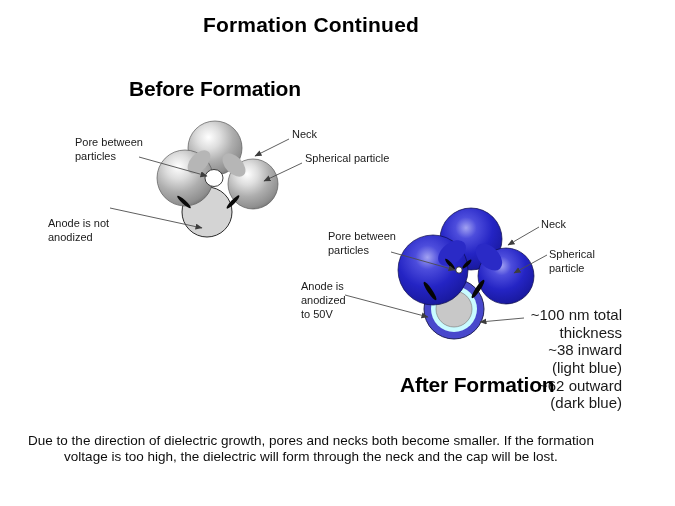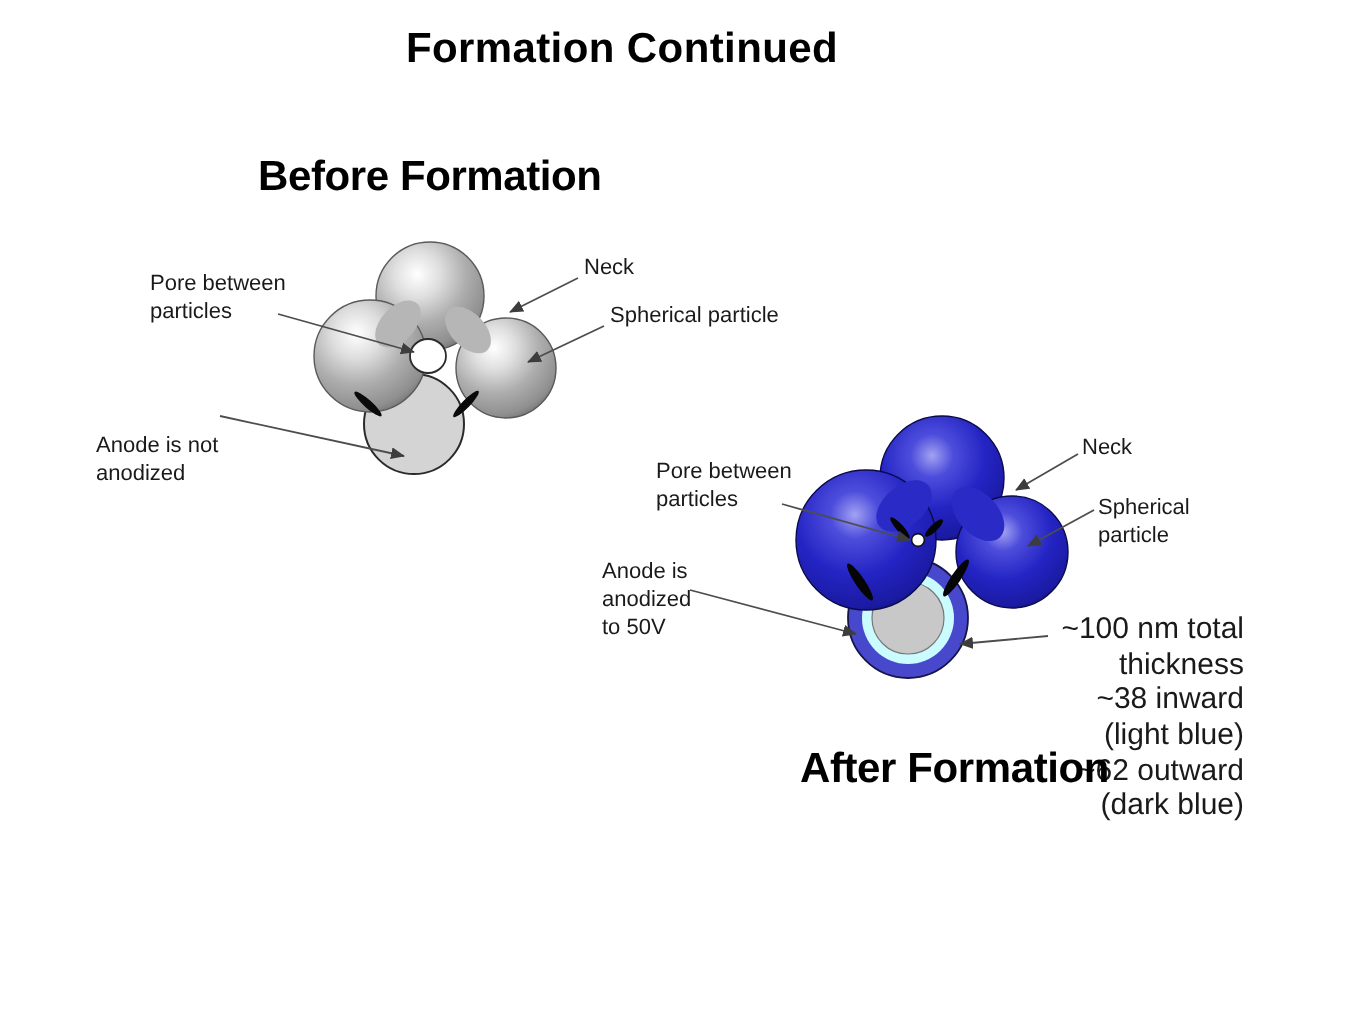--- a/index.html
+++ b/index.html
@@ -99,14 +99,18 @@
 anodized
 to 50V</div>
   <div class="abs label" style="left:541px; top:217px;">Neck</div>
   <div class="abs label" style="left:549px; top:247px;">Spherical particle</div>
   <div class="abs label-sm" style="left:527px; top:306px;">~100 nm total thickness
 ~38 inward (light blue)
 ~62 outward (dark blue)</div>
 
   <div class="abs section-heading" style="left:400px; top:373px;">After Formation</div>
 
+  <div class="abs footer">
+    <div>Due to the direction of dielectric growth, pores and necks both become smaller. If the formation</div>
+    <div>voltage is too high, the dielectric will form through the neck and the cap will be lost.</div>
+  </div>
 
 </div>
 
 </body></html>

